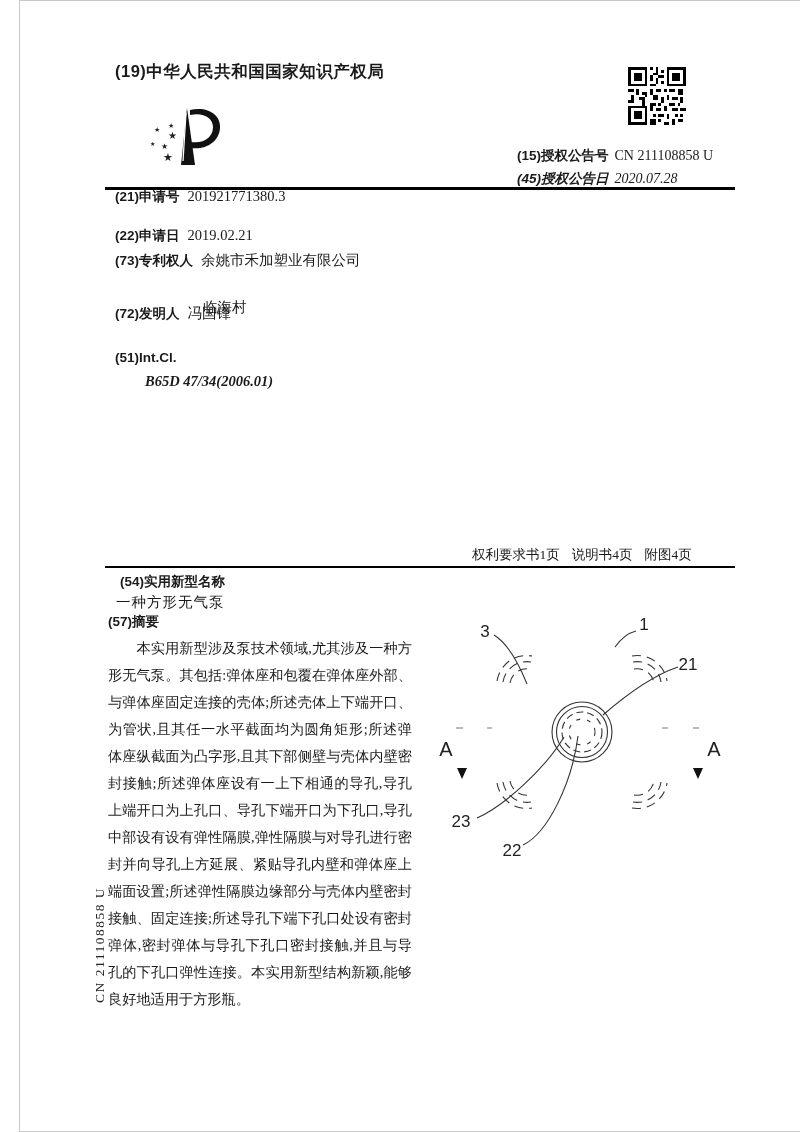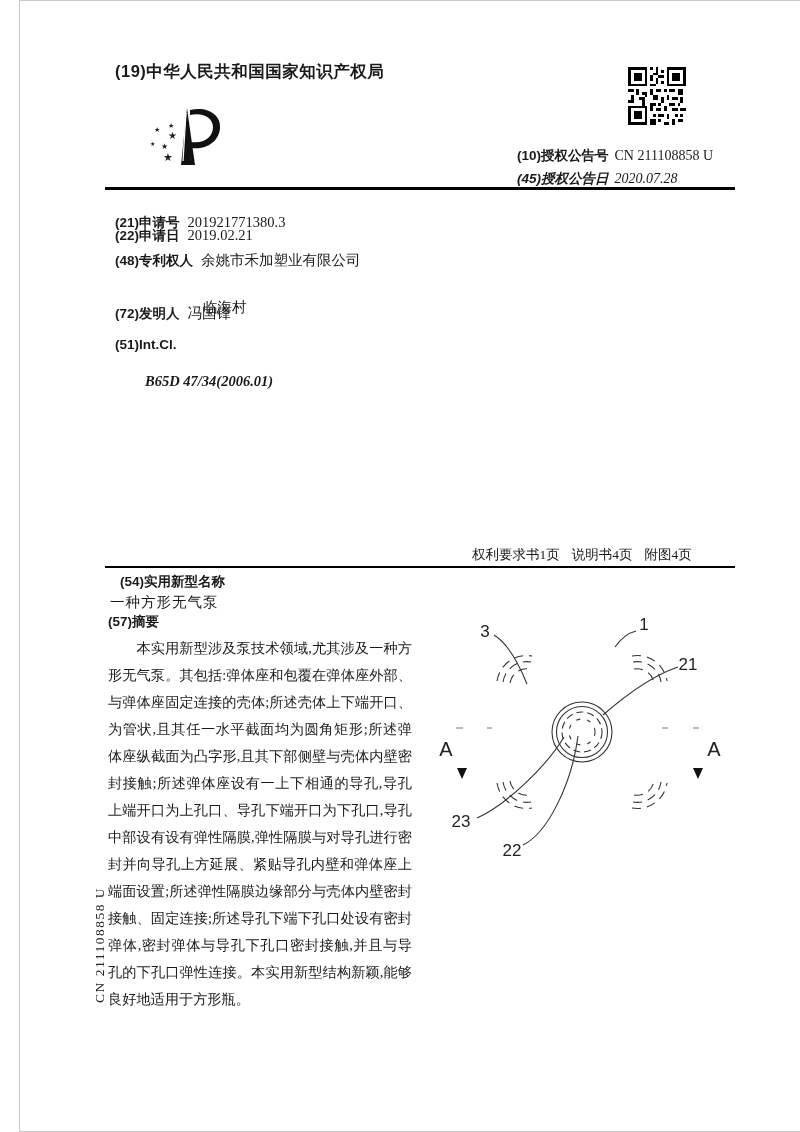--- a/index.html
+++ b/index.html
@@ -15,21 +15,21 @@
   .doc-type { left:85px; right:85px; top:110px; text-align:center; font-size:24px; letter-spacing:1px; }
   .pub-line { left:497px; font-size:13.5px; white-space:nowrap; }
   .pub-line .val { font-size:14px; font-weight:normal; font-family:"Liberation Serif",serif; margin-left:6px; }
   .rule-thick { left:85px; top:186px; width:630px; height:3px; background:#000; }
   .rule-thin  { left:85px; top:565px; width:630px; height:2px; background:#000; }
   .bib-row { font-size:13.5px; white-space:nowrap; }
   .bib-row .val { font-weight:normal; font-family:"Liberation Serif",serif; font-size:14.5px; margin-left:8px; }
   .intcl-val { font-size:14.5px; font-style:italic; font-weight:bold; }
   .pages-line { left:452px; top:545px; display:flex; gap:12px; font-size:13.5px; }
   .sec-label { font-size:13.5px; }
-  .title-value { left:90px; top:592px; font-size:14.5px; letter-spacing:1px; }
+  .title-value { left:96px; top:592px; font-size:14.5px; letter-spacing:1px; }
   .abstract {
     left:88px; top:634px; width:304px; font-size:14.2px; line-height:27px;
     text-align:justify; text-justify:inter-character; text-indent:2em;
   }
   .side-number {
     left:72px; top:1002px; transform:rotate(-90deg); transform-origin:0 0;
     font-size:13.5px; letter-spacing:1.5px; white-space:nowrap; color:#222;
   }
   svg text { font-family:"Liberation Sans","DejaVu Sans",sans-serif; fill:#222; }
 </style>
@@ -108,42 +108,42 @@
         <rect x="19" y="17" width="1" height="1"></rect>
       <rect x="8" y="19" width="2" height="2"></rect>
         <rect x="11" y="19" width="1" height="1"></rect>
         <rect x="13" y="20" width="2" height="1"></rect>
       <rect x="16" y="19" width="1" height="2"></rect>
         <rect x="18" y="19" width="2" height="1"></rect>
     </g>
   </svg>
 
   <div class="abs pub-line sans-b" style="top:146px;">
-    <span>(10)授权公告号</span><span class="val">CN 211108858 U</span>
+    <span>(15)授权公告号</span><span class="val">CN 211108858 U</span>
   </div>
   <div class="abs pub-line sans-b" style="top:169px;font-style:italic;">
     <span>(45)授权公告日</span><span class="val">2020.07.28</span>
   </div>
 
   <div class="abs rule-thick"></div>
 
-  <div class="abs bib-row sans-b" style="left:95px; top:213px;">
+  <div class="abs bib-row sans-b" style="left:95px; top:187px;">
     <span>(21)申请号</span><span class="val">201921771380.3</span>
   </div>
   <div class="abs bib-row sans-b" style="left:95px; top:226px;">
     <span>(22)申请日</span><span class="val">2019.02.21</span>
   </div>
   <div class="abs bib-row sans-b" style="left:95px; top:250px;">
-    <span>(48)专利权人</span><span class="val">余姚市禾加塑业有限公司</span>
+    <span>(73)专利权人</span><span class="val">余姚市禾加塑业有限公司</span>
   </div>
   <div class="abs bib-row" style="left:183px; top:297px; font-size:14.5px;">临海村</div>
   <div class="abs bib-row sans-b" style="left:95px; top:303px;">
     <span>(72)发明人</span><span class="val">冯国锋</span>
   </div>
-  <div class="abs bib-row sans-b" style="left:95px; top:336px;">(51)Int.Cl.</div>
+  <div class="abs bib-row sans-b" style="left:95px; top:349px;">(51)Int.Cl.</div>
   <div class="abs intcl-val" style="left:125px; top:372px;">B65D 47/34(2006.01)</div>
 
   <div class="abs pages-line">
     <span>权利要求书1页</span>
     <span>说明书4页</span>
     <span>附图4页</span>
   </div>
 
   <div class="abs rule-thin"></div>
 

